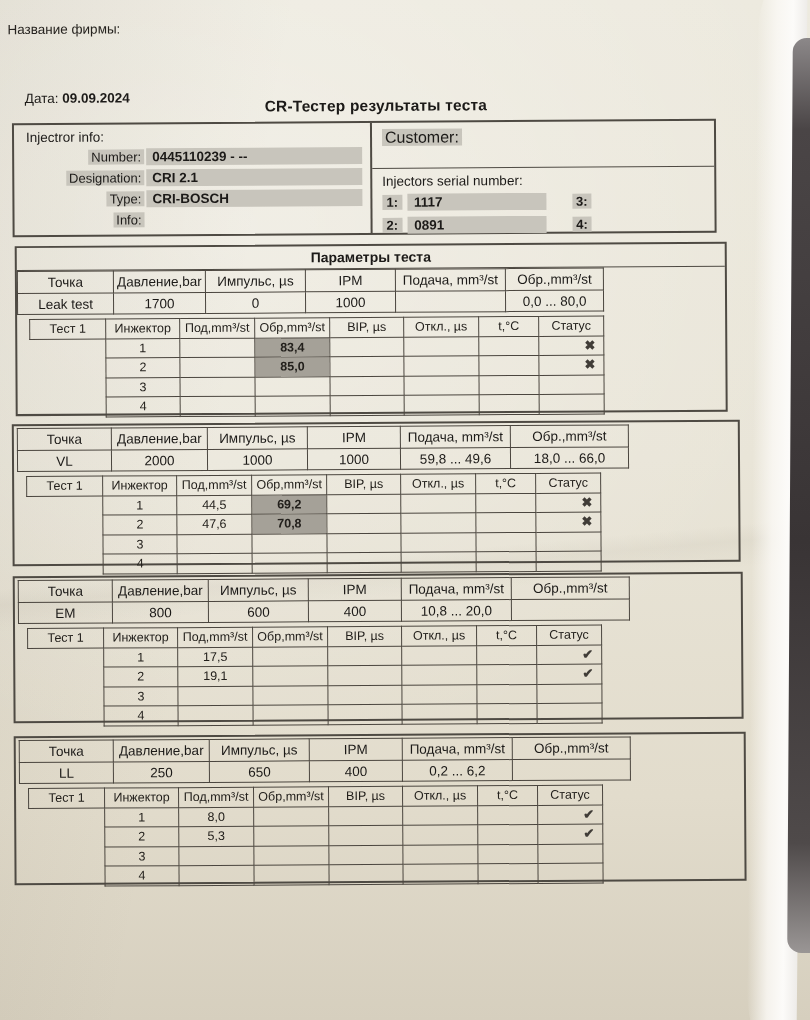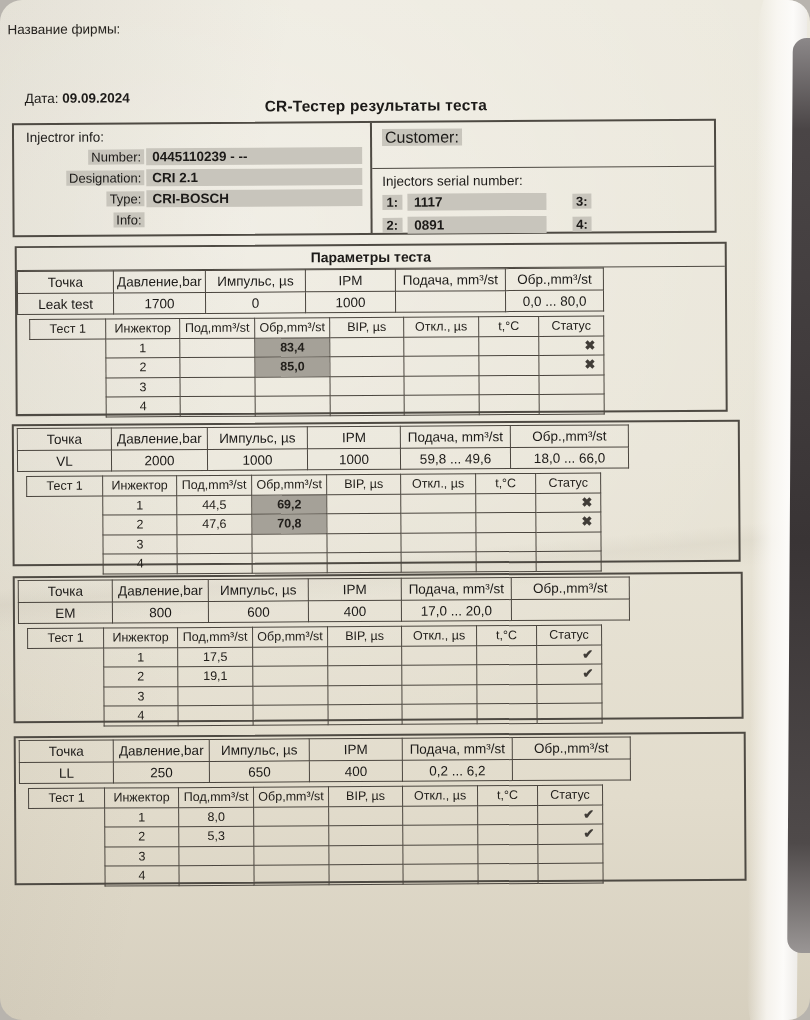--- a/index.html
+++ b/index.html
@@ -8,21 +8,20 @@
     font-family:"Liberation Sans",sans-serif;
     background:#b8b4ae;position:relative;
   }
   .photo{
     position:absolute;inset:0;overflow:hidden;
     background:
       radial-gradient(120% 90% at 30% 22%, rgba(255,255,255,0.28), rgba(255,255,255,0) 60%),
       linear-gradient(100deg, rgba(120,110,90,0.10), rgba(0,0,0,0) 30%),
       linear-gradient(175deg, rgba(0,0,0,0) 54%, rgba(90,80,60,0.05) 55.5%, rgba(0,0,0,0) 58%),
       linear-gradient(180deg,#edeadf 0%,#e9e5d8 45%,#e2dccc 78%,#d6cfbe 100%);
-    border-radius: 22px;
   }
   .edge-white{
     position:absolute;right:8px;top:-20px;width:50px;height:1070px;
     background:linear-gradient(90deg, rgba(248,246,241,0) 0%, rgba(250,248,244,0.85) 40%, #fcfbf9 72%, #eeece9 100%);
     border-radius:45% 0 0 45% / 6%;
     transform:rotate(0.6deg);
   }
   .edge-dark{
     position:absolute;right:-5px;top:38px;width:25px;height:915px;
     background:linear-gradient(180deg,#8c8889 0%,#4a4546 10%,#393435 55%,#4f4a4a 88%,#9a9695 100%);
@@ -351,21 +350,21 @@
           <td>Импульс, µs</td>
           <td>IPM</td>
           <td>Подача, mm³/st</td>
           <td>Обр.,mm³/st</td>
         </tr>
         <tr>
           <td>EM</td>
           <td>800</td>
           <td>600</td>
           <td>400</td>
-          <td>17,0 ... 20,0</td>
+          <td>10,8 ... 20,0</td>
           <td></td>
         </tr>
       </tbody>
         </table>
       <table class="tt" style="width:574px">
         <colgroup>
             <col style="width:76px">
             <col style="width:74px">
             <col style="width:75px">
             <col style="width:75px">

